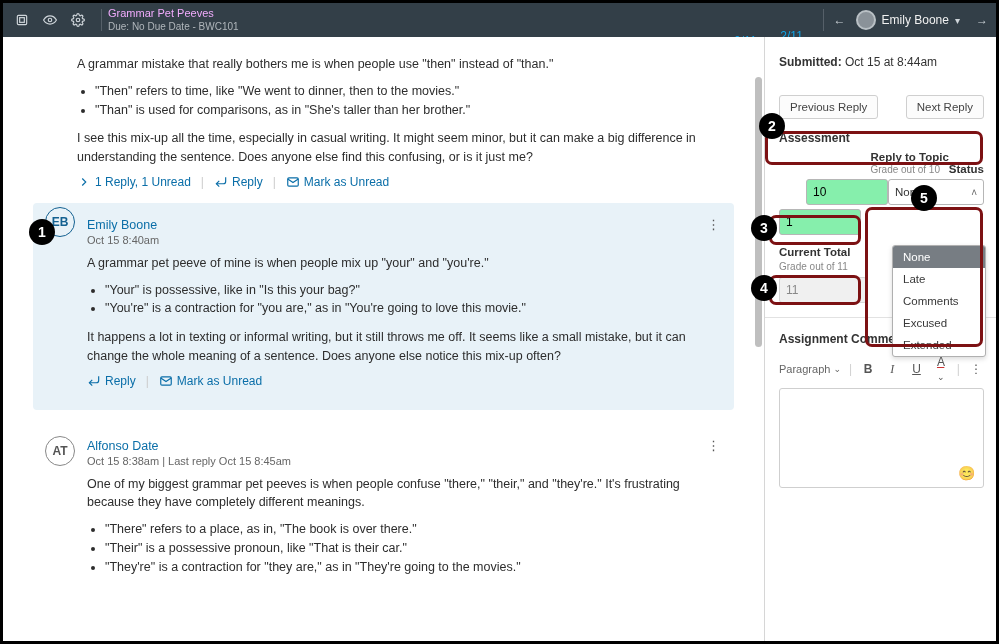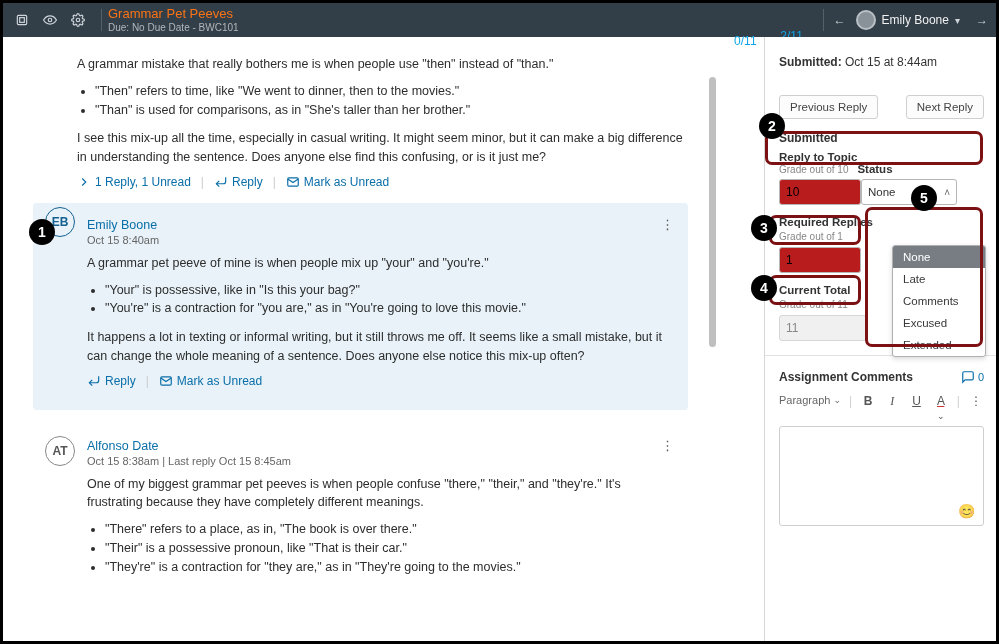--- a/index.html
+++ b/index.html
@@ -3,33 +3,33 @@
 <meta charset="utf-8">
 <style>
 * { box-sizing: border-box; margin: 0; padding: 0; }
 html, body { width: 999px; height: 644px; font-family: -apple-system, BlinkMacSystemFont, "Segoe UI", Helvetica, Arial, sans-serif; font-size: 13px; color: #333; overflow: hidden; }
 .frame { width: 999px; height: 644px; border: 3px solid #000; position: relative; background: #fff; }
 
 .topbar { height: 34px; background: #333f48; color: #eaeaea; display: flex; align-items: center; padding: 0 8px; font-size: 12px; }
 .topbar .icon-btn { width: 22px; height: 22px; display: flex; align-items: center; justify-content: center; color: #cfd5da; margin-right: 6px; cursor: pointer; }
 .topbar .divider { width: 1px; height: 22px; background: #566069; margin: 0 6px; }
 .topbar .title-area { display: flex; flex-direction: column; line-height: 1.2; }
-.topbar .title { font-size: 13px; color: #f97316; }
+.topbar .title { font-size: 11px; color: #f0abfc; }
 .topbar .subtitle { font-size: 10px; color: #b0b6bb; }
 .topbar .spacer { flex: 1; }
 .topbar .count-block { text-align: center; margin: 0 10px; line-height: 1.1; }
 .topbar .count-top { font-size: 12px; color: #0ea5e9; margin-top: 44px; }
 .topbar .count-bot { font-size: 9px; color: #b0b6bb; }
 .topbar .nav-arrow { color: #cfd5da; margin: 0 4px; cursor: pointer; }
 .topbar .avatar { width: 20px; height: 20px; border-radius: 50%; background: #8a9299; display: inline-block; margin: 0 6px; border: 2px solid #b9c0c5; }
 .topbar .student-name { color: #f0f0f0; font-size: 12px; margin-right: 6px; }
 .topbar .down-arrow { color: #cfd5da; font-size: 10px; margin-right: 10px; }
 .topbar .right-arrow { color: #cfd5da; margin-left: 6px; }
 
-.body { display: flex; height: calc(100% - 34px); gap: 46px; }
+.body { display: flex; height: calc(100% - 34px); }
 .main-pane { flex: 1; position: relative; overflow: hidden; background: #fff; }
 .main-scroll { overflow-y: auto; height: 100%; padding: 10px 30px 10px 30px; }
 .scrollbar-thumb { position: absolute; right: 2px; top: 40px; width: 7px; height: 270px; background: #bfbfbf; border-radius: 4px; }
 .right-pane { width: 232px; border-left: 1px solid #d6d6d6; padding: 10px 12px 10px 14px; position: relative; font-size: 12px; color: #333; overflow: hidden; background:#fff; }
 
 .post-text { font-size: 12.5px; color: #2d2d2d; margin: 8px 0; line-height: 1.5; }
 ul.bullets { margin: 6px 0 10px 18px; }
 ul.bullets li { font-size: 12.5px; color: #2d2d2d; line-height: 1.5; }
 .actions-row { margin: 8px 0; display: flex; align-items: center; gap: 10px; font-size: 12px; }
 .actions-row .link { color: #0a6ea8; cursor: pointer; display: inline-flex; align-items: center; gap: 4px; }
@@ -49,38 +49,38 @@
 
 .annot-num { position: absolute; width: 26px; height: 26px; border-radius: 50%; background: #000; color: #fff; font-weight: 700; font-size: 14px; display: flex; align-items: center; justify-content: center; z-index: 50; }
 .annot-box { position: absolute; border: 3px solid #7c1113; border-radius: 7px; z-index: 40; pointer-events: none; }
 
 
 .submitted-line { font-size: 12px; margin: 8px 0 26px 0; }
 .submitted-line .label { font-weight: 600; }
 .reply-nav { display: flex; justify-content: space-between; margin: 0 0 12px 0; }
 .reply-nav .btn { border: 1px solid #cfcfcf; background: #fcfcfc; color: #444; font-size: 11.5px; padding: 5px 10px; border-radius: 3px; cursor: pointer; }
 .section-head { font-weight: 600; font-size: 12px; color: #333; margin: 6px 0 6px 0; }
-.field-row { display: flex; justify-content: flex-start; align-items: flex-end; margin-top: 4px; }
+.field-row { display: flex; justify-content: flex-end; align-items: flex-end; margin-top: 4px; }
 .field-col { display: flex; flex-direction: column; }
 .field-label { font-weight: 600; font-size: 11.5px; color: #333; }
 .field-sub { font-size: 10px; color: #888; margin-top: 1px; }
-.grade-input { width: 82px; height: 26px; border: 1px solid #b6b6b6; border-radius: 3px; padding: 0 6px; font-size: 12px; background:#b91c1c; }
+.grade-input { width: 82px; height: 26px; border: 1px solid #b6b6b6; border-radius: 3px; padding: 0 6px; font-size: 12px; background:#86efac; }
 .grade-input.wide { width: 88px; }
 .grade-input.readonly { background: #f0f0f0; color: #888; border-color: #d6d6d6; }
 
 .status-select { width: 96px; height: 26px; border: 1px solid #b6b6b6; border-radius: 3px; background: #fff; font-size: 11.5px; padding: 0 6px; display: flex; align-items: center; justify-content: space-between; cursor: pointer; }
 .status-select .chev { font-size: 10px; color: #666; }
 .status-dropdown { position: absolute; width: 94px; border: 1px solid #b0b0b0; background: #fff; border-radius: 3px; box-shadow: 0 2px 5px rgba(0,0,0,0.15); z-index: 30; overflow: hidden; }
 .status-dropdown .opt { padding: 5px 10px; font-size: 11.5px; color: #393939; cursor: pointer; }
 .status-dropdown .opt.selected { background: #777d83; color: #fff; }
 
 .rp-divider { height: 1px; background: #e2e2e2; margin: 14px -14px; }
 .comments-head { font-weight: 600; font-size: 12px; }
 .comments-count { float: right; color: #0a6ea8; font-size: 11px; display: inline-flex; align-items: center; gap: 3px; }
-.editor-toolbar { margin-top: 10px; display: flex; align-items: flex-start; gap: 8px; color: #555; font-size: 12px; height: 26px; }
+.editor-toolbar { margin-top: 10px; display: flex; align-items: center; gap: 8px; color: #555; font-size: 12px; height: 26px; }
 .editor-toolbar .para { display: inline-flex; align-items: center; gap: 3px; color: #666; font-size: 11px; cursor: pointer; }
 .editor-toolbar .tb-btn { cursor: pointer; width: 18px; text-align: center; }
 .editor-toolbar .tb-sep { color: #d0d0d0; }
 .editor-area { border: 1px solid #cfcfcf; border-radius: 3px; height: 100px; margin-top: 6px; position: relative; }
 .editor-emoji { position: absolute; right: 7px; bottom: 6px; font-size: 14px; opacity: .8; }
 
 svg.ic { width: 14px; height: 14px; }
 </style>
 </head>
 <body>
@@ -219,43 +219,39 @@
       <div class="submitted-line">
         <span class="label">Submitted:</span>
         <span>Oct 15 at 8:44am</span>
       </div>
 
       <div class="reply-nav">
         <button class="btn">Previous Reply</button>
         <button class="btn">Next Reply</button>
       </div>
 
-      <div class="section-head">Submitted</div>
+      <div class="section-head">Assessment</div>
 
       <div class="field-row" style="margin-top:2px;">
         <div class="field-col">
           <span class="field-label">Reply to Topic</span>
           <span class="field-sub">Grade out of 10</span>
         </div>
         <div class="field-col" style="align-items:flex-start;">
           <span class="field-label">Status</span>
         </div>
       </div>
       <div class="field-row" style="margin-top:4px;">
         <input class="grade-input" value="10" style="">
         <div class="status-select">
           <span>None</span>
             <span class="chev">˄</span>
         </div>
       </div>
 
-      <div style="margin-top:10px;">
-        <span class="field-label">Required Replies</span><br>
-        <span class="field-sub">Grade out of 1</span>
-      </div>
       <input class="grade-input" style="margin-top: 4px;" value="1">
 
       <div style="margin-top:10px;">
         <span class="field-label">Current Total</span><br>
         <span class="field-sub">Grade out of 11</span>
       </div>
       <input class="grade-input wide readonly" style="margin-top: 4px;" readonly="" value="11">
 
       <div class="rp-divider"></div>
 

